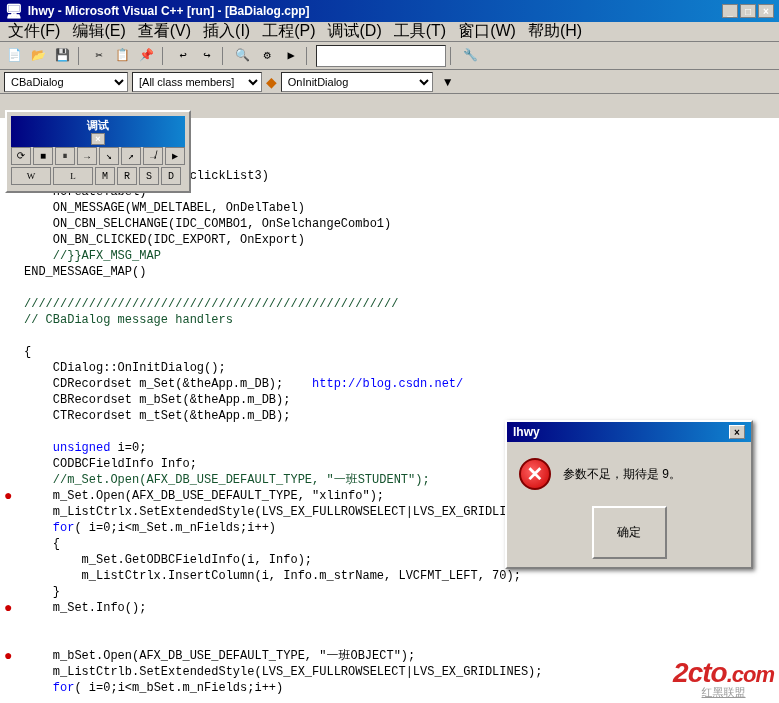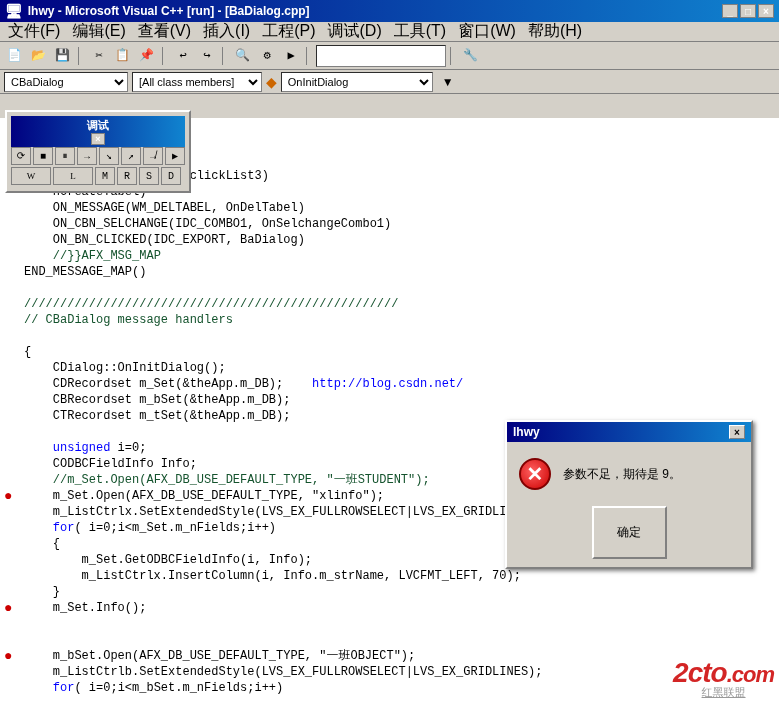--- a/index.html
+++ b/index.html
@@ -368,21 +368,21 @@
   <div class="code-line">
     <span class="line-marker"></span>
     <span class="code-text">    ON_MESSAGE(WM_DELTABEL, OnDelTabel)</span>
   </div>
   <div class="code-line">
     <span class="line-marker"></span>
     <span class="code-text">    ON_CBN_SELCHANGE(IDC_COMBO1, OnSelchangeCombo1)</span>
   </div>
   <div class="code-line">
     <span class="line-marker"></span>
-    <span class="code-text">    ON_BN_CLICKED(IDC_EXPORT, BaDialog)</span>
+    <span class="code-text">    ON_BN_CLICKED(IDC_EXPORT, OnExport)</span>
   </div>
   <div class="code-line">
     <span class="line-marker"></span>
     <span class="code-text">    <span class="comment">//}}AFX_MSG_MAP</span></span>
   </div>
   <div class="code-line">
     <span class="line-marker"></span>
     <span class="code-text">END_MESSAGE_MAP()</span>
   </div>
   <div class="code-line">

